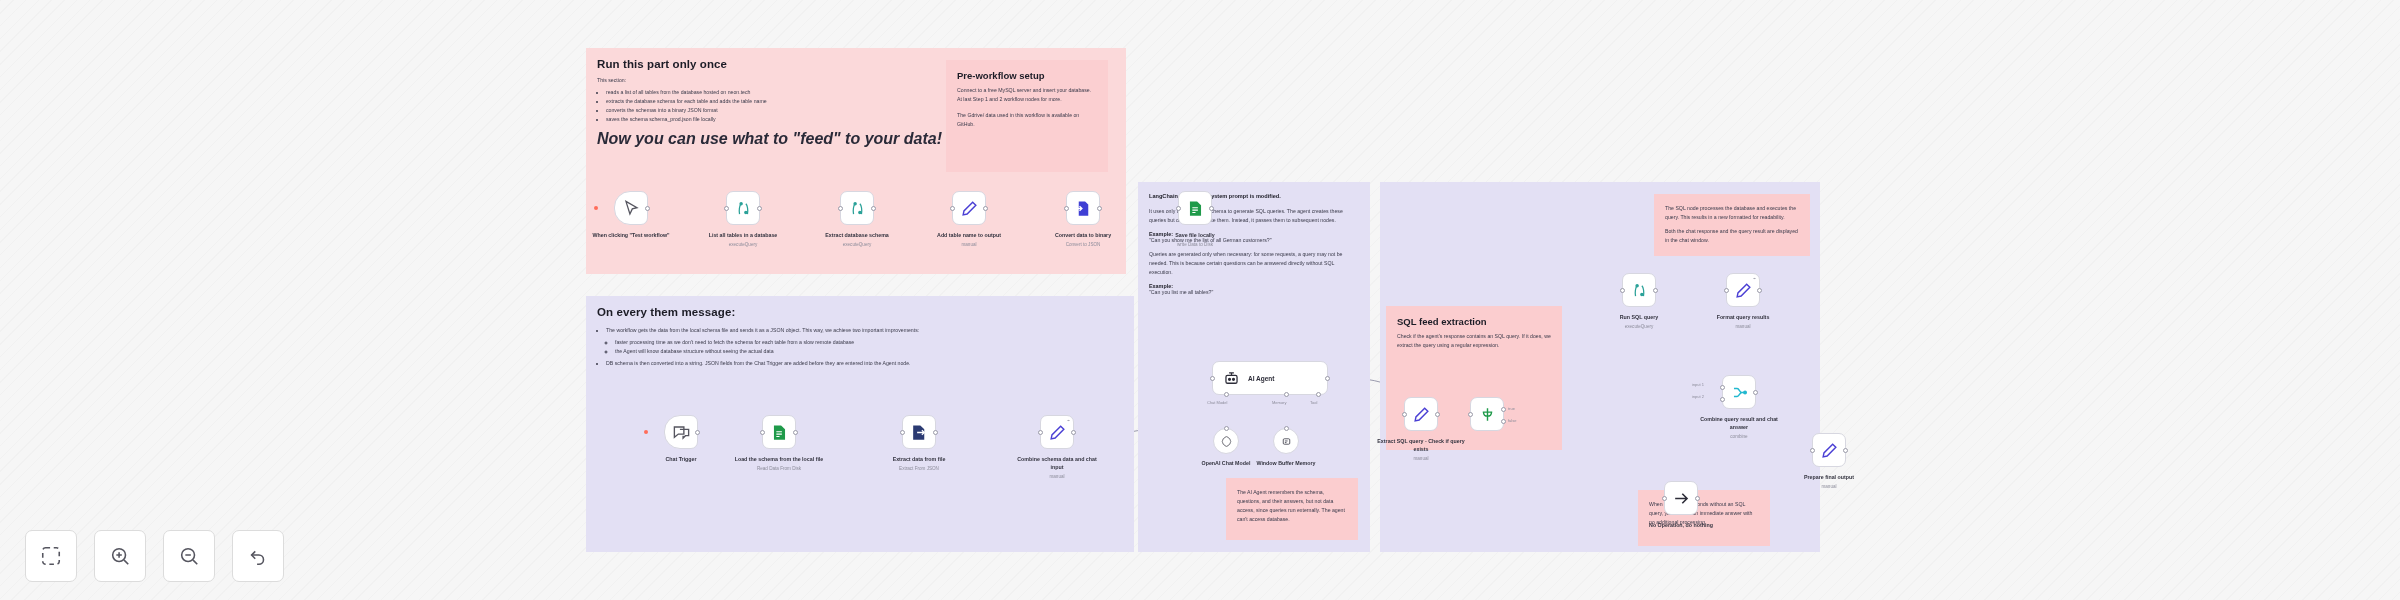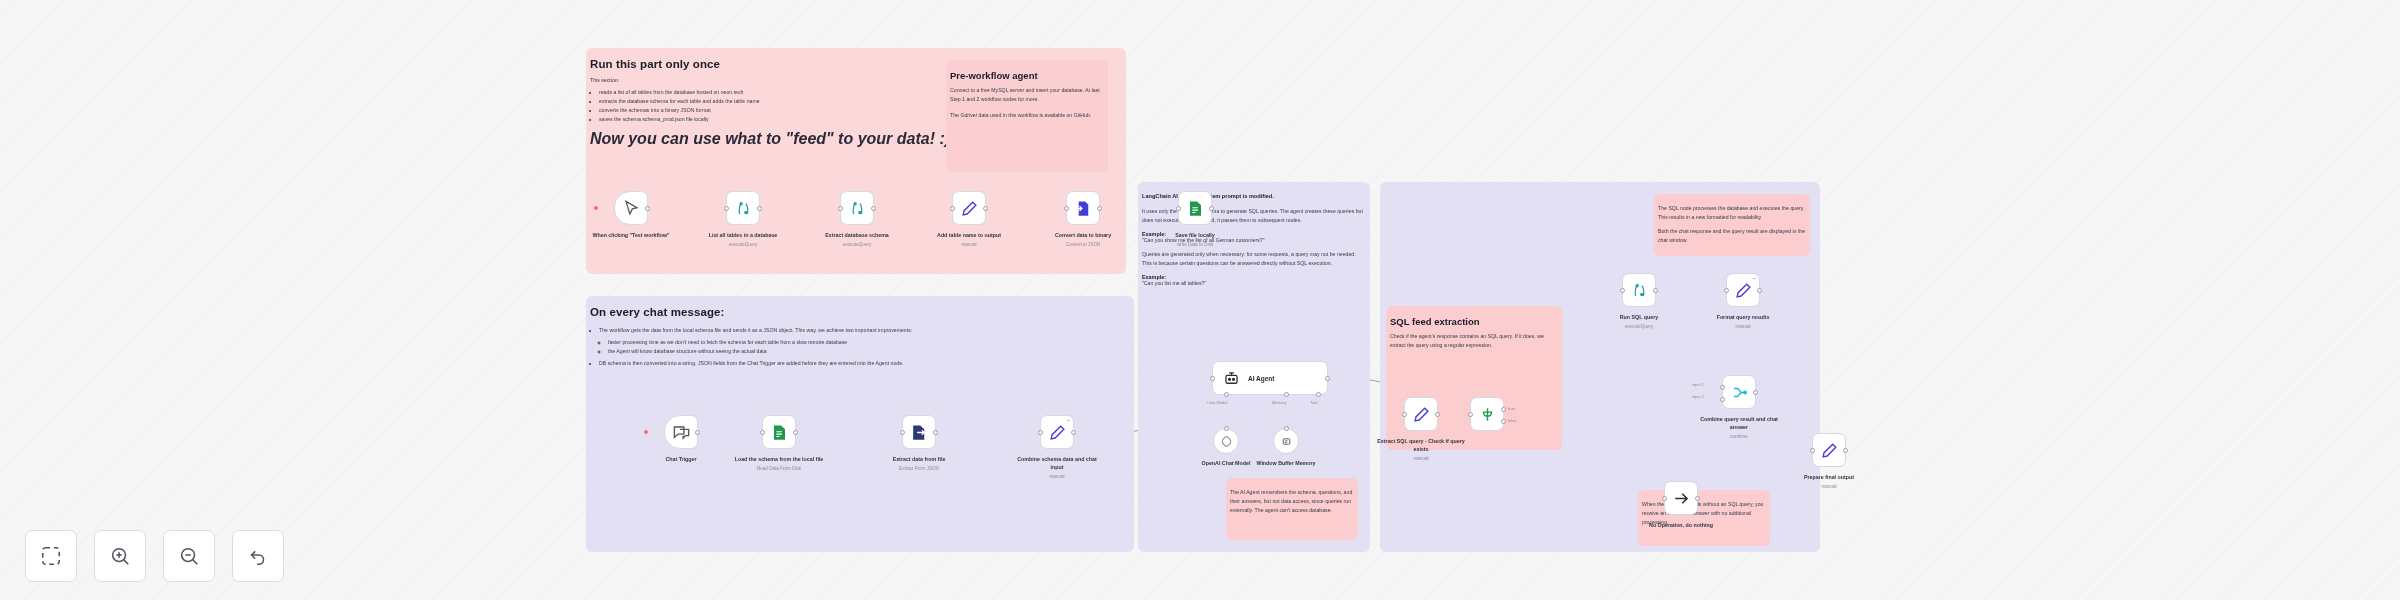--- a/index.html
+++ b/index.html
@@ -12,22 +12,22 @@
   #canvas {
     position: absolute; inset: 0;
     background-color: #f6f6f6;
     background-image:
       repeating-linear-gradient(135deg, rgba(0,0,0,0.018) 0 1px, transparent 1px 9px);
   }
 
   
   .sticky {
     position: absolute;
-    border-radius: 6px;
-    padding: 10px 4px;
+    border-radius: 0;
+    padding: 10px 11px;
     overflow: hidden;
   }
   .sticky.pink   { background: #fbd9da; }
   .sticky.purple { background: #e3e0f4; }
   .sticky.pinkdeep { background: #fbcfd1; }
   .sticky.pinksm { background: #fbcdcf; }
 
   .sticky h2 {
     font-size: 11.5px;
     font-weight: 700;
@@ -173,27 +173,27 @@
     <ul>
       <li>reads a list of all tables from the database hosted on neon.tech</li>
       <li>extracts the database schema for each table and adds the table name</li>
       <li>converts the schemas into a binary JSON format</li>
       <li>saves the schema schema_prod.json file locally</li>
     </ul>
     <span class="em">Now you can use what to "feed" to your data! :)</span>
   </div>
 
   <div class="sticky pinkdeep" style="left:946px; top:60px; width:162px; height:112px;">
-    <h3>Pre-workflow agent</h3>
+    <h3>Pre-workflow setup</h3>
     <p>Connect to a free MySQL server and insert your database. At last Step 1 and 2 workflow nodes for more.</p>
     <p style="margin-top:7px;">The Gdrive/ data used in this workflow is available on GitHub.</p>
   </div>
 
   <div class="sticky purple" style="left:586px; top:296px; width:548px; height:256px;">
-    <h2>On every chat message:</h2>
+    <h2>On every them message:</h2>
     <ul style="margin-top:8px;">
       <li>The workflow gets the data from the local schema file and sends it as a JSON object. This way, we achieve two important improvements:</li>
       <ul>
         <li>faster processing time as we don't need to fetch the schema for each table from a slow remote database</li>
         <li>the Agent will know database structure without seeing the actual data</li>
       </ul>
       <li>DB schema is then converted into a string. JSON fields from the Chat Trigger are added before they are entered into the Agent node.</li>
     </ul>
   </div>
 

